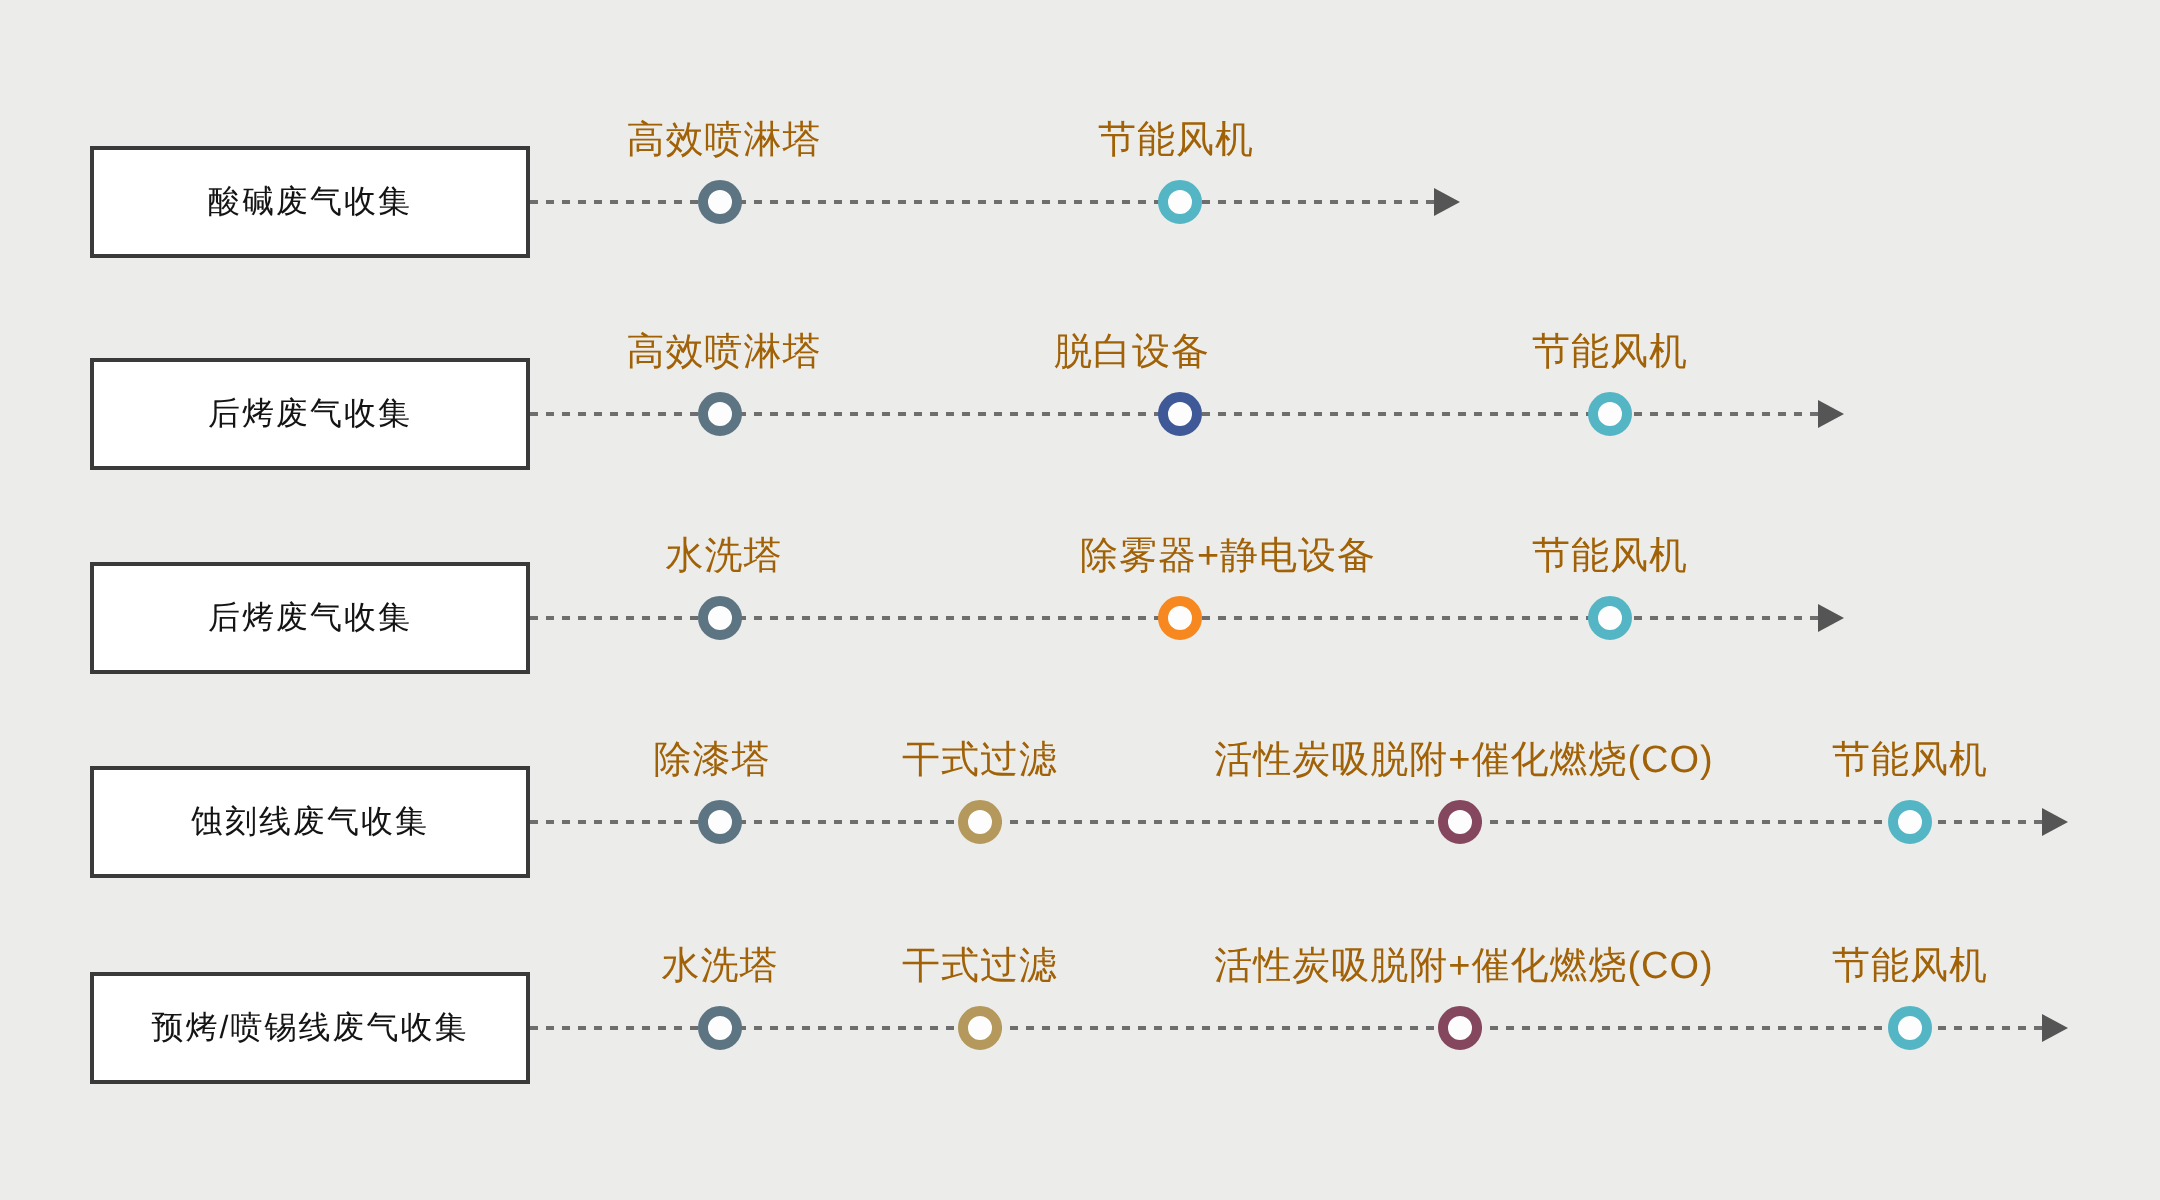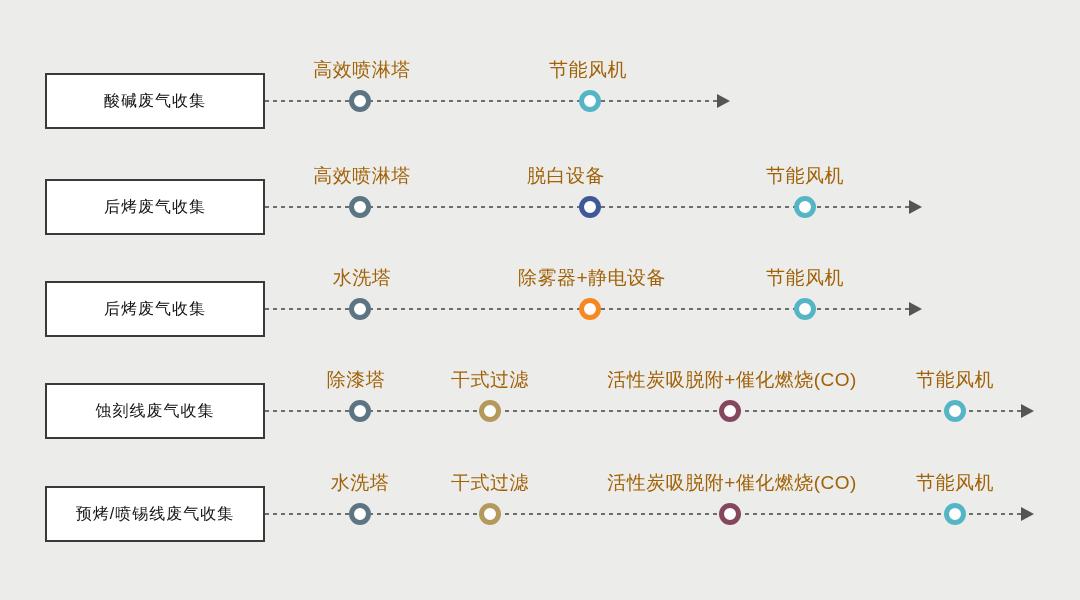--- a/index.html
+++ b/index.html
@@ -101,21 +101,21 @@
 
   <div class="flow-row" style="top:309px">
     <div class="dash-line" style="left:265px;width:647px"></div>
     <div class="arrow" style="left:909px"></div>
     <div class="label-box">
       <span class="label-text">后烤废气收集</span>
     </div>
     <div class="node" style="left: 349px; border-color: rgb(93, 117, 131);"></div>
     <div class="node-label" style="left:362px">水洗塔</div>
     <div class="node" style="left: 579px; border-color: rgb(246, 136, 31);"></div>
-    <div class="node-label" style="left:592px">除雾器+静电设备</div>
+    <div class="node-label" style="left:614px">除雾器+静电设备</div>
     <div class="node" style="left: 794px; border-color: rgb(84, 182, 196);"></div>
     <div class="node-label" style="left:805px">节能风机</div>
   </div>
 
   <div class="flow-row" style="top:411px">
     <div class="dash-line" style="left:265px;width:759px"></div>
     <div class="arrow" style="left:1021px"></div>
     <div class="label-box">
       <span class="label-text">蚀刻线废气收集</span>
     </div>

